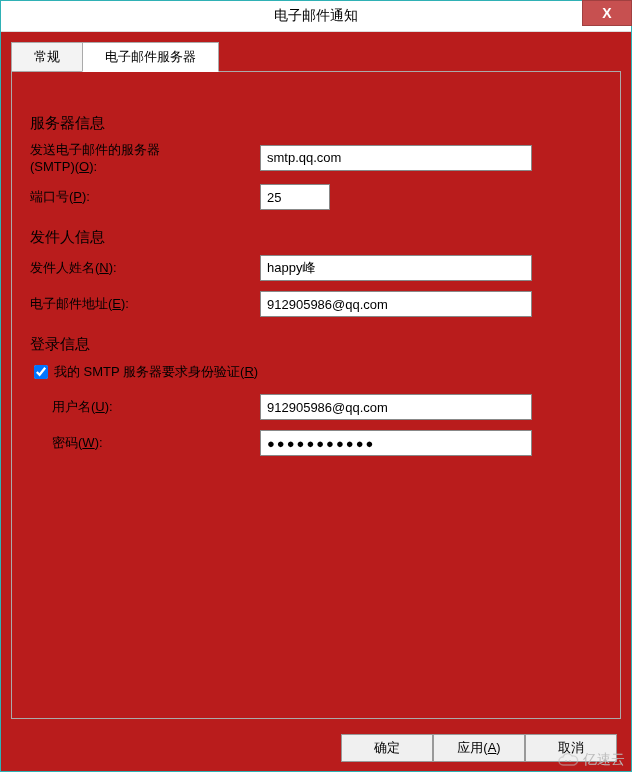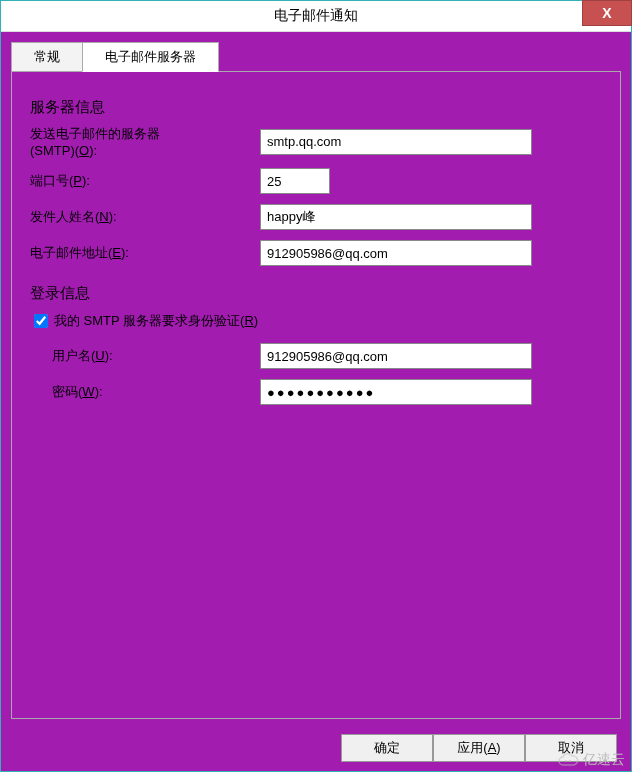--- a/index.html
+++ b/index.html
@@ -8,21 +8,21 @@
     font-family: "Microsoft YaHei", "SimSun", Tahoma, sans-serif;
     font-size: 13px;
     background: #fff;
     color: #000;
   }
   .window {
     width: 632px;
     height: 772px;
     box-sizing: border-box;
     border: 1px solid #2fb1b5;
-    background: #a21caf;
+    background: #b91c1c;
     position: relative;
   }
   .titlebar {
     height: 30px;
     background: #fff;
     display: flex;
     align-items: center;
     justify-content: center;
     position: relative;
     border-bottom: 1px solid #ddd;
@@ -66,21 +66,21 @@
     cursor: pointer;
     font-size: 13px;
   }
   .tab.active {
     background: #fff;
     border-bottom: 1px solid #fff;
   }
   .tab-panel {
     border: 1px solid #aaa;
     margin-top: -1px;
-    padding: 20px 18px 18px 18px;
+    padding: 36px 18px 18px 18px;
     box-sizing: border-box;
     height: 648px;
     position: relative;
     z-index: 1;
   }
   .section-title {
     font-size: 15px;
     margin: 6px 0 8px 0;
   }
   .row {
@@ -196,20 +196,21 @@
 
       <div class="row">
         <div class="label-col">
           <span>端口号(</span><span class="u">P</span><span>):</span>
         </div>
         <div class="input-col">
           <input type="text" class="w-port" value="25" style="">
         </div>
       </div>
 
+      <div class="section-title" style="margin-top:18px">发件人信息</div>
 
       <div class="row">
         <div class="label-col">
           <span>发件人姓名(</span><span class="u">N</span><span>):</span>
         </div>
         <div class="input-col">
           <input type="text" class="w-wide" value="happy峰" style="">
         </div>
       </div>
 

